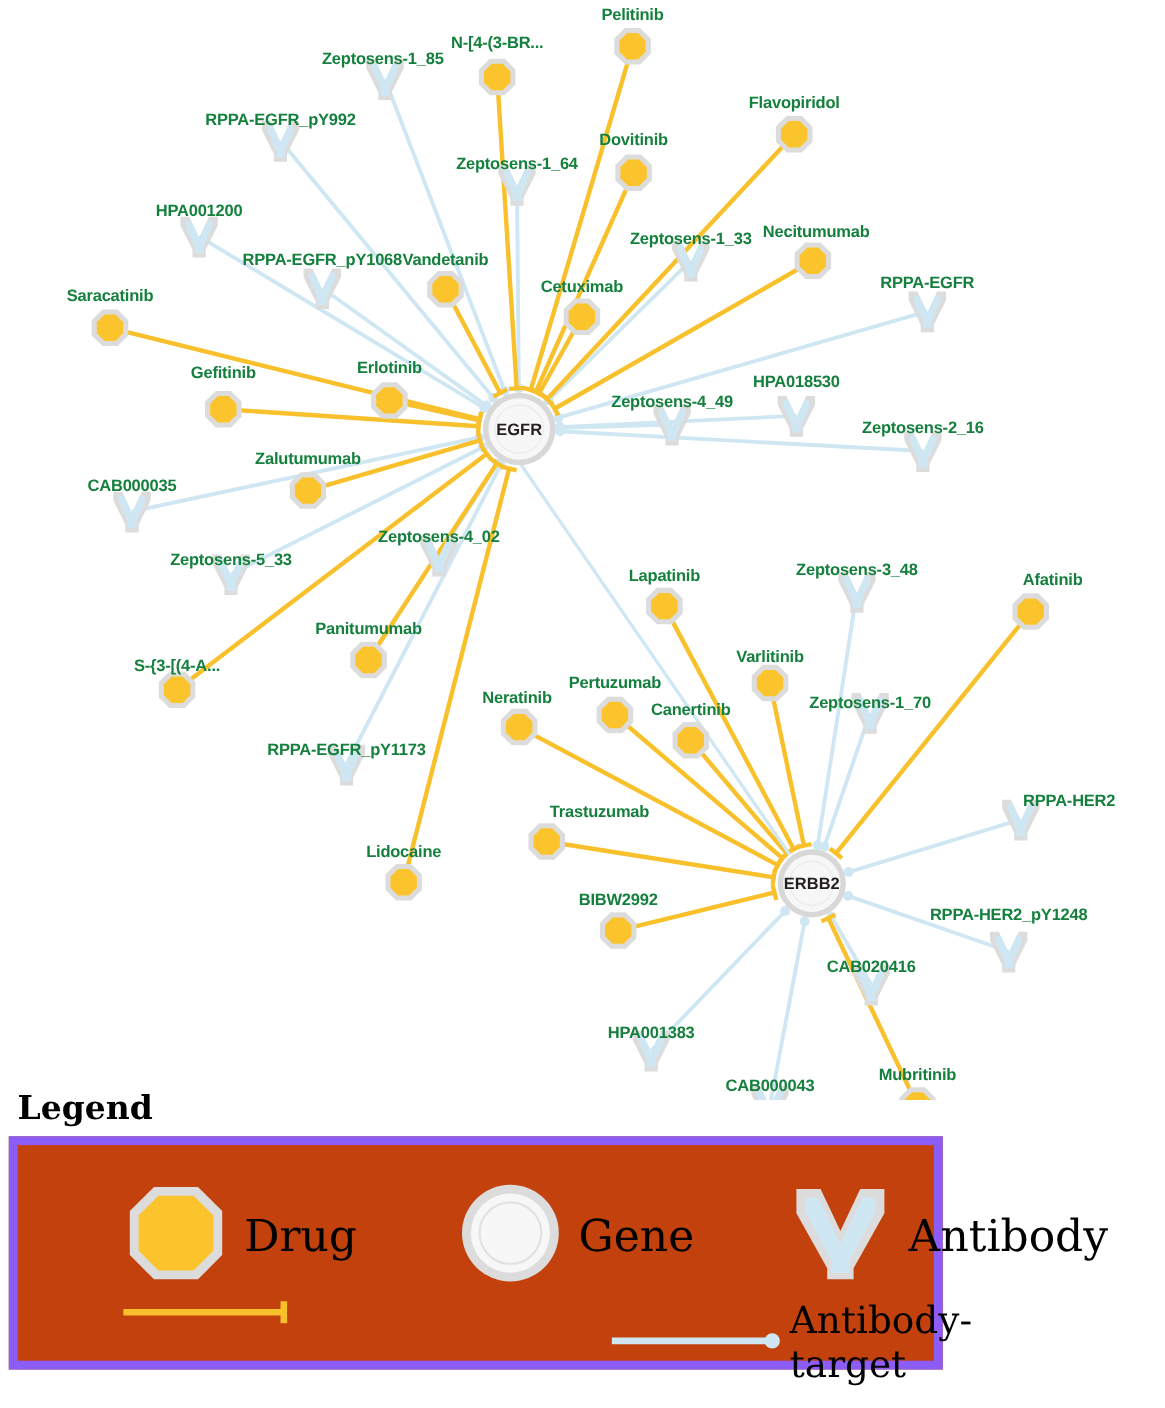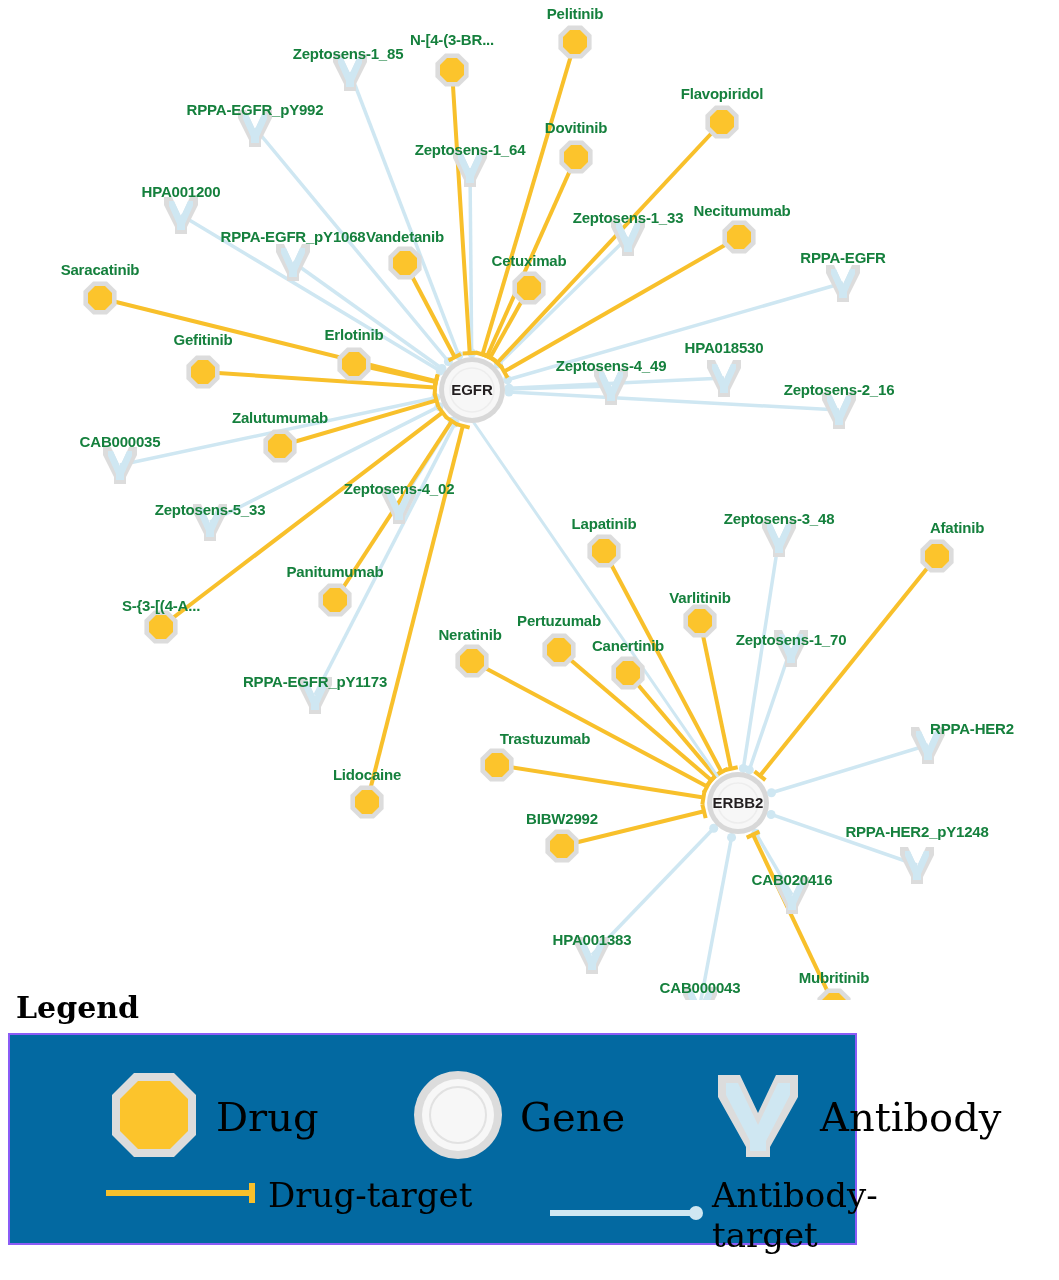--- a/index.html
+++ b/index.html
@@ -38,22 +38,22 @@
     width: 849px;
   }
   .legend-title {
     font-family: "DejaVu Serif", serif;
     font-size: 30px;
     font-weight: bold;
     color: #000;
     margin: 0 0 8px 8px;
   }
   .legend-box {
-    border: 2px solid #8b5cf6;
-    background: #0369a1;
+    border: 8px solid #8b5cf6;
+    background: #c2410c;
     height: 212px;
     position: relative;
     box-sizing: border-box;
   }
   .legend-row1 {
     position: absolute;
     top: 14px;
     left: 0;
     width: 100%;
     height: 110px;
@@ -461,21 +461,20 @@
     </div>
 
     <div class="legend-row2">
       <div class="legend-edge-item" style="left:96px; top:0px;">
         <span>
           <svg width="156" height="24" viewBox="0 0 156 24">
             <line x1="0" y1="12" x2="146" y2="12" stroke="#f8c02b" stroke-width="6"></line>
             <line x1="146" y1="2" x2="146" y2="22" stroke="#f8c02b" stroke-width="6"></line>
           </svg>
         </span>
-        <span class="legend-edge-text">Drug-target</span>
       </div>
 
       <div class="legend-edge-item" style="left:540px; top:0px;">
         <span>
           <svg width="156" height="24" viewBox="0 0 156 24">
             <line x1="0" y1="12" x2="142" y2="12" stroke="#cfe7f2" stroke-width="6"></line>
             <circle cx="146" cy="12" r="7" fill="#cfe7f2"></circle>
           </svg>
         </span>
         <span class="legend-edge-text">Antibody-target</span>

